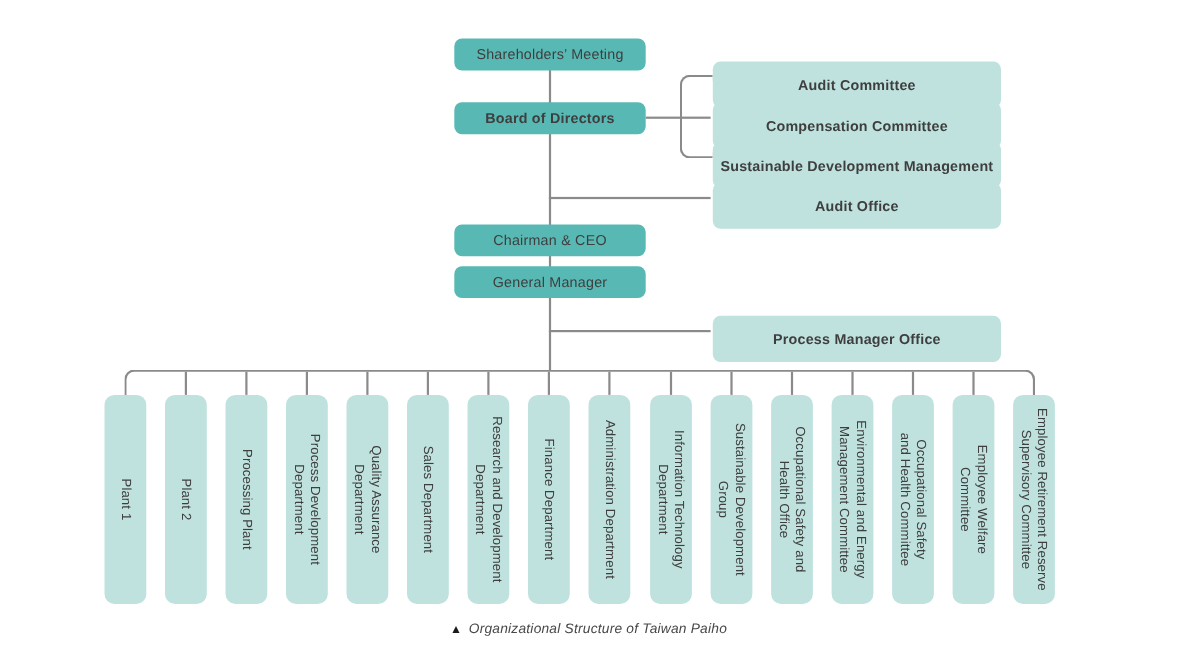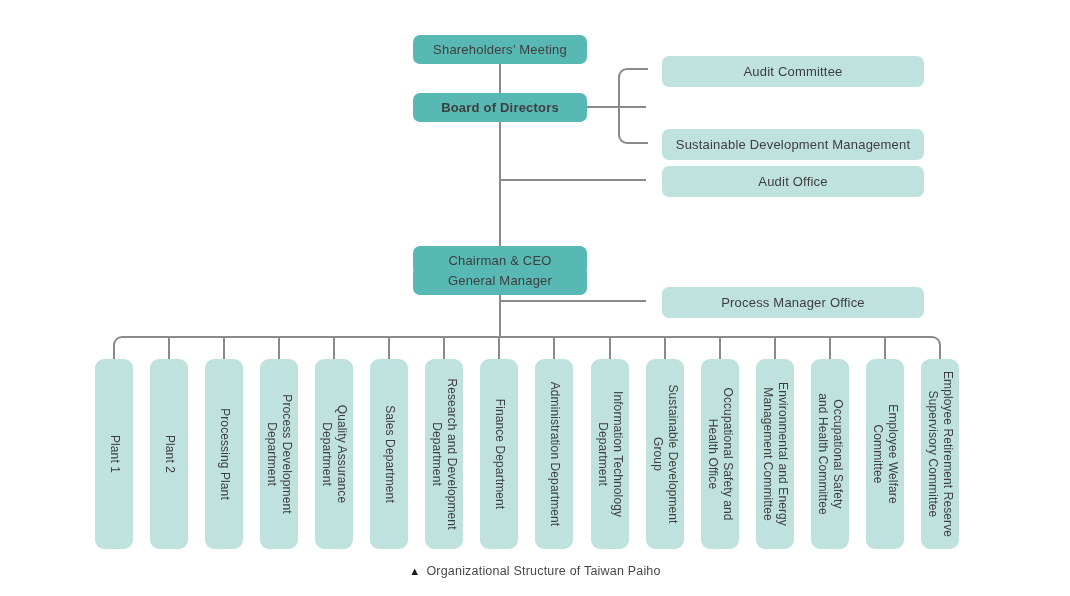--- a/index.html
+++ b/index.html
@@ -32,40 +32,40 @@
     border-radius:7px;
     font-size:13px;
     letter-spacing:.2px;
     color:#3e3e3e;
     text-align:center;
     z-index:2;
   }
   .dark{background:#58b9b4;}
   .light{background:#bfe2df;}
   .top-node{left:413px;width:174px;height:29px;}
-  .side-node{left:662px;width:262px;height:31px;}
+  .side-node{left:648px;width:262px;height:42px;font-weight:bold;}
   .vbox{
     width:38px;height:190px;top:359px;
     border-radius:9px;
     background:#bfe2df;
   }
   .vbox .rot{
     position:absolute;left:50%;top:50%;
     width:186px;
     transform:translate(-50%,-50%) rotate(90deg);
     text-align:center;
     white-space:pre-line;
     font-size:12px;line-height:1.25;
     letter-spacing:.1px;
   }
   
   .caption{
     position:absolute;left:0;top:564px;width:1070px;
     text-align:center;
-    font-size:12.5px;color:#484848;letter-spacing:.2px;
+    font-size:12.5px;color:#484848;letter-spacing:.2px;font-style:italic;
   }
   .caption .tri{color:#1a1a1a;font-size:11px;margin-right:6px;}
 </style>
 </head>
 <body>
 
 <div id="stage">
 
   <div class="vline" style="left:499px;top:47px;width:2px;height:290px;"></div>
   <div class="hline" style="left:587px;top:106px;width:59px;height:2px;"></div>
@@ -87,29 +87,32 @@
   <div class="vline" style="left:774px;top:338px;width:2px;height:21px;"></div>
   <div class="vline" style="left:829px;top:338px;width:2px;height:21px;"></div>
   <div class="vline" style="left:884px;top:338px;width:2px;height:21px;"></div>
 
   <div class="node dark top-node" style="top:35px;">
     <span>Shareholders’ Meeting</span>
   </div>
   <div class="node dark top-node" style="top:93px;font-weight:bold;">
     <span>Board of Directors</span>
   </div>
-  <div class="node dark top-node" style="top:204px;margin-top:42px;">
+  <div class="node dark top-node" style="top:204px;">
     <span>Chairman &amp; CEO</span>
   </div>
-  <div class="node dark top-node" style="top:266px;">
+  <div class="node dark top-node" style="top:242px;">
     <span>General Manager</span>
   </div>
 
   <div class="node light side-node" style="top:56px;">
     <span>Audit Committee</span>
+  </div>
+  <div class="node light side-node" style="top:93px;">
+    <span>Compensation Committee</span>
   </div>
   <div class="node light side-node" style="top:129px;">
     <span>Sustainable Development Management</span>
   </div>
   <div class="node light side-node" style="top:166px;">
     <span>Audit Office</span>
   </div>
   <div class="node light side-node" style="top:287px;">
     <span>Process Manager Office</span>
   </div>

